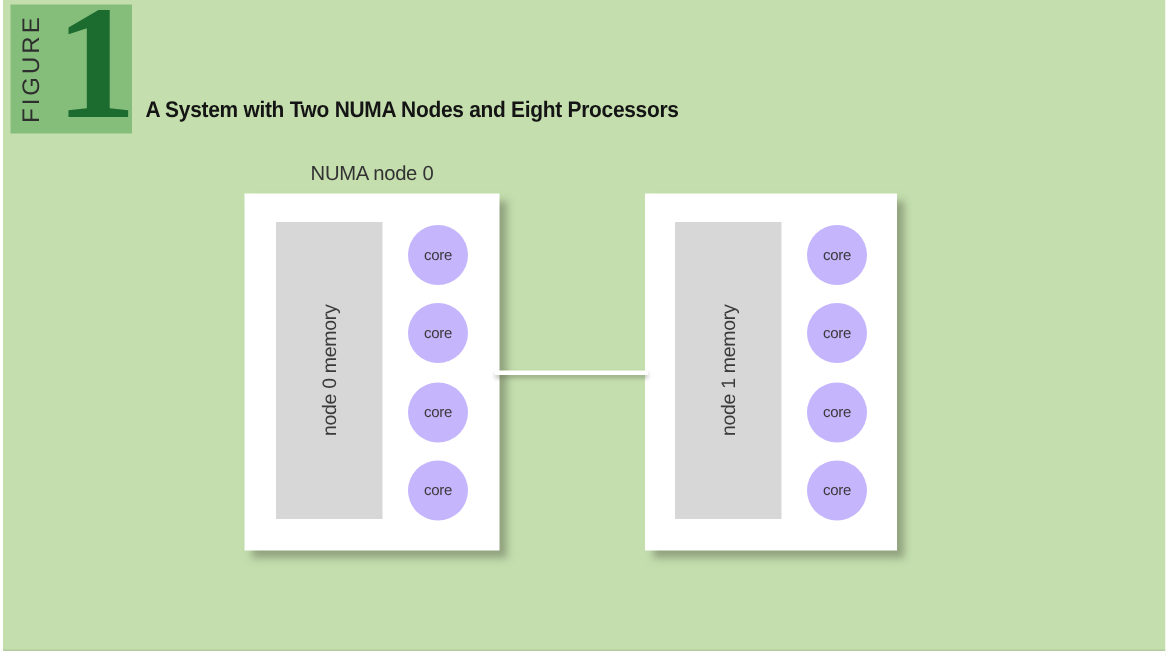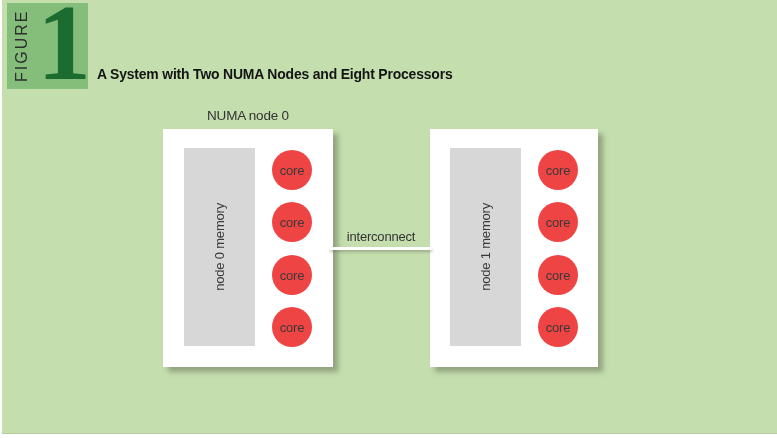--- a/index.html
+++ b/index.html
@@ -43,23 +43,23 @@
   .memory{
     position:absolute;left:21px;top:19px;width:71px;height:198px;background:#d7d7d7;
     display:flex;align-items:center;justify-content:center;
   }
   .node-1 .memory{left:20px;}
   .memory-label{
     writing-mode:vertical-rl;transform:rotate(180deg);
     font-size:13px;color:#3a3a3a;letter-spacing:-0.2px;white-space:nowrap;
   }
   .core{
-    position:absolute;left:109px;width:40px;height:40px;border-radius:50%;background:#ef4444;
+    position:absolute;left:109px;width:40px;height:40px;border-radius:50%;background:#c4b5fd;
     display:flex;align-items:center;justify-content:center;
-    font-size:13px;color:#3a3a3a;letter-spacing:-0.2px;
+    font-size:10px;color:#3a3a3a;letter-spacing:-0.2px;
   }
   .node-1 .core{left:108px;}
   .core.c1{top:21px;} .core.c2{top:73px;} .core.c3{top:126px;} .core.c4{top:178px;}
   
   .interconnect-label{
     position:absolute;left:328px;top:229px;width:102px;text-align:center;
     font-size:13px;color:#333333;letter-spacing:-0.2px;
   }
   .interconnect-line{
     position:absolute;left:328px;top:247px;width:102px;height:3px;background:#ffffff;
@@ -93,17 +93,16 @@
     <div class="node node-1">
       <div class="memory">
         <span class="memory-label">node 1 memory</span>
       </div>
       <div class="core c1">core</div>
       <div class="core c2">core</div>
       <div class="core c3">core</div>
       <div class="core c4">core</div>
     </div>
 
-    <div class="interconnect-label">interconnect</div>
     <div class="interconnect-line"></div>
 
   </div>
 </div>
 
 </body></html>

